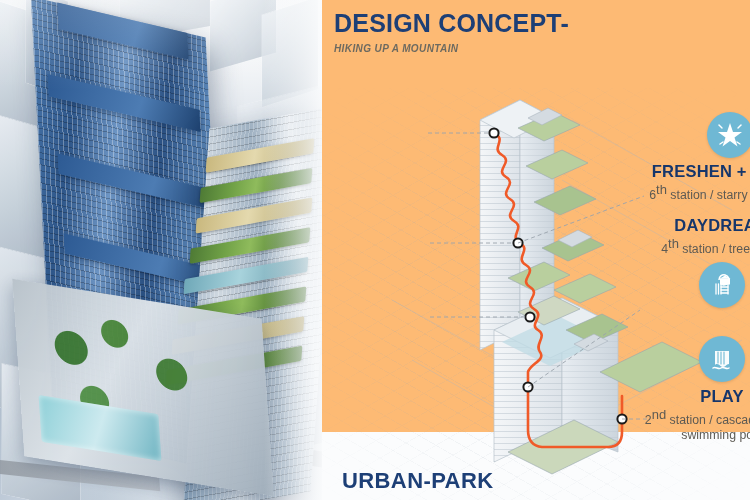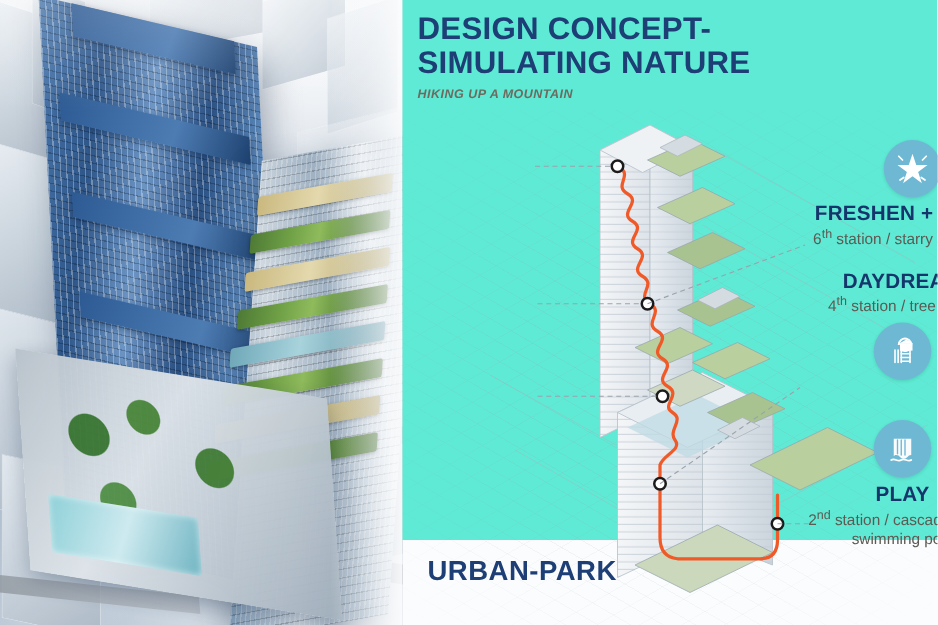--- a/index.html
+++ b/index.html
@@ -96,21 +96,21 @@
     opacity:.8;
   }
   #photo .vignette {
     position:absolute; inset:0;
     background:
       linear-gradient(90deg, rgba(255,255,255,0) 82%, rgba(251,252,253,.92) 100%),
       linear-gradient(180deg, rgba(255,255,255,.18), rgba(255,255,255,0) 18%);
   }
 
   
-  #panel { position:absolute; left:322px; top:0; width:428px; height:432px; background:#5eead4; }
+  #panel { position:absolute; left:322px; top:0; width:428px; height:432px; background:#fdba74; }
 
   
   #iso-bg {
     position:absolute; left:0; top:88px; width:428px; height:412px;
     opacity:.55;
     background:
       repeating-linear-gradient(30deg, rgba(150,165,180,.30) 0 .7px, rgba(0,0,0,0) .7px 13px),
       repeating-linear-gradient(-30deg, rgba(150,165,180,.22) 0 .7px, rgba(0,0,0,0) .7px 17px);
     -webkit-mask-image:radial-gradient(ellipse 70% 70% at 48% 50%, #000 35%, rgba(0,0,0,.25) 80%, rgba(0,0,0,0) 100%);
             mask-image:radial-gradient(ellipse 70% 70% at 48% 50%, #000 35%, rgba(0,0,0,.25) 80%, rgba(0,0,0,0) 100%);
@@ -137,34 +137,34 @@
   }
   .callout .icon-circle svg { display:block; }
   .callout .c-title {
     color:#16366b; font-weight:bold; font-size:16.5px;
     text-align:center; margin-top:4px; letter-spacing:.2px; white-space:nowrap;
   }
   .callout .c-sub {
     color:#5d5a53; font-size:12.3px; text-align:center; margin-top:1px;
     line-height:1.2;
   }
-  .callout .c-sub sup { font-size:10px; vertical-align:super; }
+  .callout .c-sub sup { font-size:13px; vertical-align:super; }
 
   .callout.left .c-title, .callout.left .c-sub { text-align:center; }
 
   #c-freshen { left:300px; top:112px; width:215px; }
   #c-daydream{ left:300px; top:212px; width:200px; }
   #c-play    { left:300px; top:336px; width:200px; }
 
   #c-daydream .icon-circle { margin-top:5px; }
   #c-play  .c-title { margin-top:5px; }
 
   
   #urban-park {
-    position:absolute; left:20px; top:444px;
+    position:absolute; left:20px; top:468px;
     color:#1d3f76; font-weight:bold; font-size:22px; letter-spacing:.4px;
   }
 
   
   #diagram-svg { position:absolute; left:0; top:0; width:428px; height:500px; }
 </style>
 </head>
 <body>
 
 <div id="board">
@@ -210,21 +210,20 @@
 
     <div class="vignette"></div>
   </div>
 
   <div id="panel">
 
     <div id="iso-bg"></div>
 
     <div id="title-block">
       <div class="title-line">DESIGN CONCEPT-</div>
-      <div class="title-line">SIMULATING NATURE</div>
       <div class="subtitle">HIKING UP A MOUNTAIN</div>
     </div>
 
     <svg id="diagram-svg" viewBox="0 0 428 500">
       <defs>
         <linearGradient id="facadeL" x1="0" y1="0" x2="1" y2="0">
           <stop offset="0" stop-color="#f4f6f8"></stop>
             <stop offset="1" stop-color="#dde3e9"></stop>
         </linearGradient>
         <linearGradient id="facadeR" x1="0" y1="0" x2="1" y2="0">

